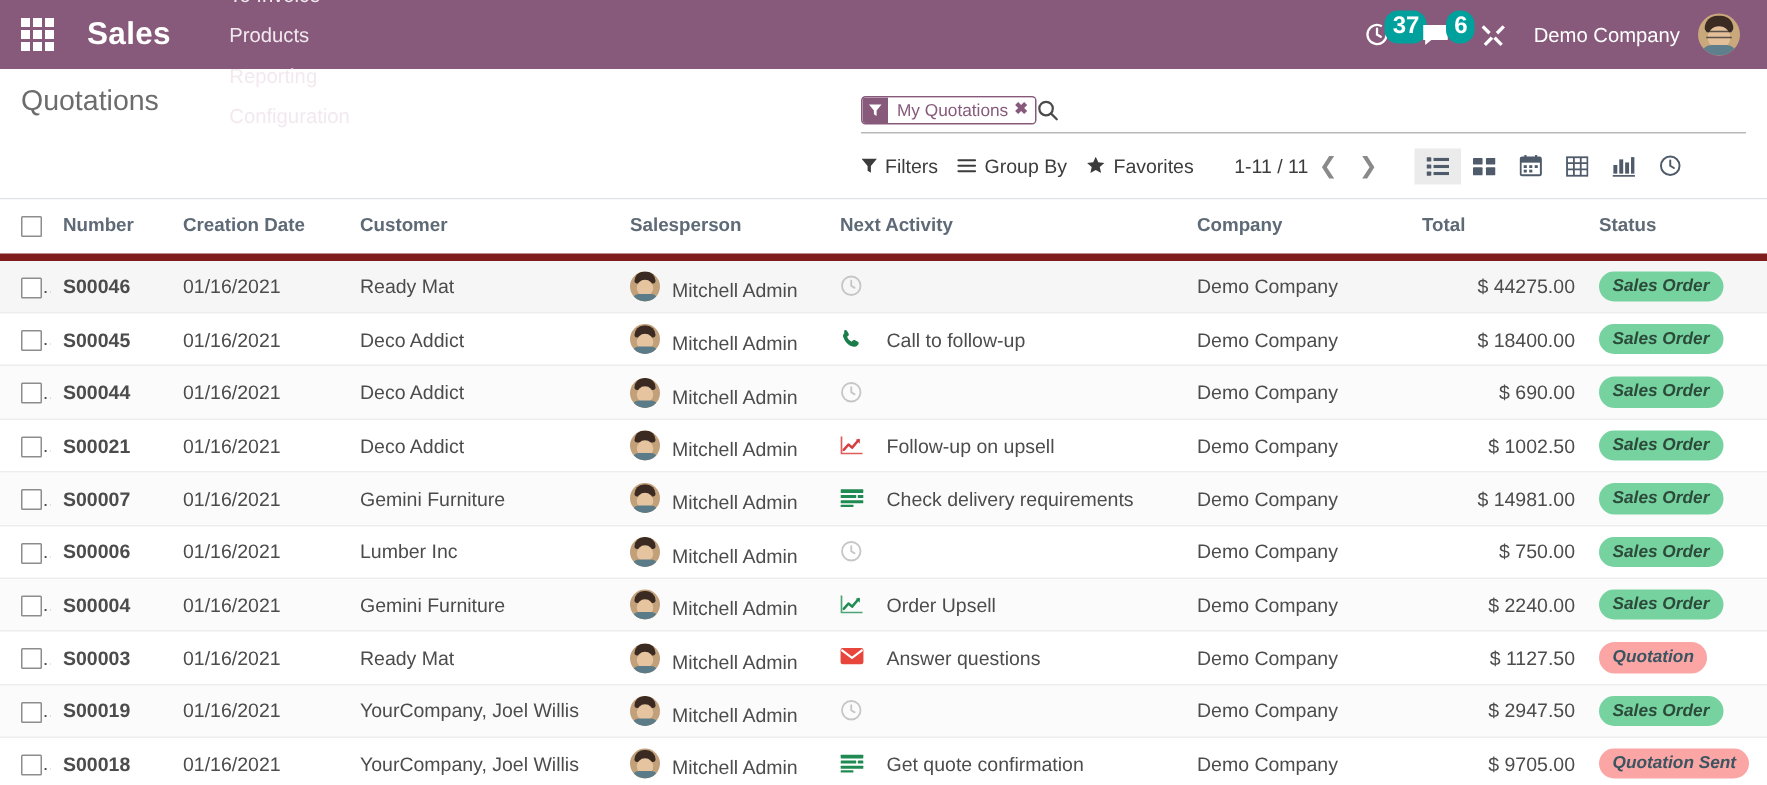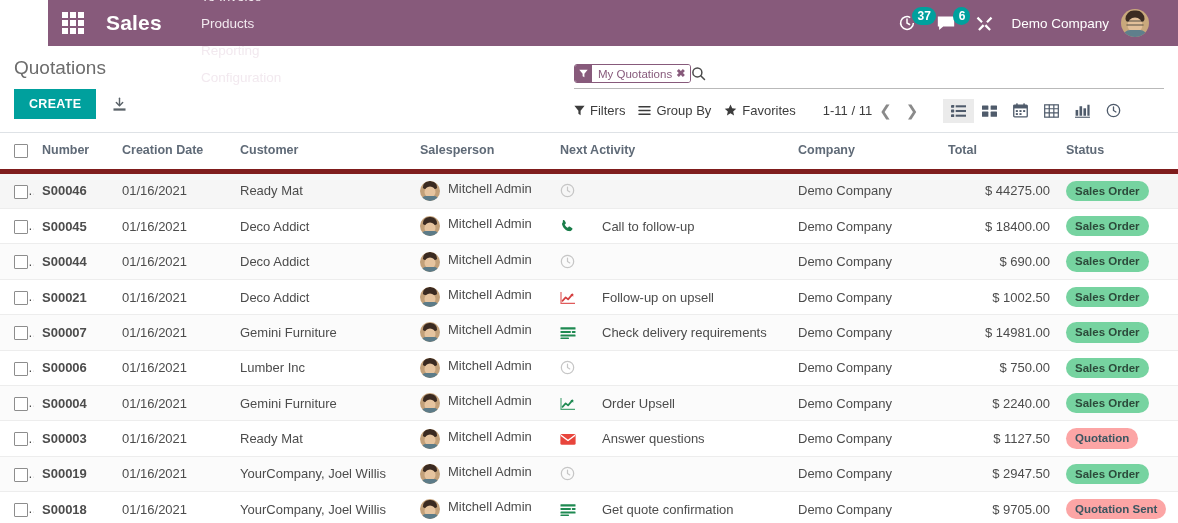--- a/index.html
+++ b/index.html
@@ -11,23 +11,22 @@
     font-family: "Liberation Sans", sans-serif;
     -webkit-font-smoothing: antialiased;
   }
 
   
   .navbar {
     height: 46px;
     background: #875A7B;
     display: flex;
     align-items: center;
-    padding: 0 27px 0 8px;
+    padding: 0 16px 0 8px;
     position: relative;
-    margin-left: 48px;
   }
   .apps-grid {
     width: 34px; height: 34px;
     display: grid;
     grid-template-columns: repeat(3, 6px);
     grid-template-rows: repeat(3, 6px);
     gap: 2px;
     align-content: center;
     justify-content: center;
     cursor: pointer;
@@ -64,21 +63,21 @@
     color: #ffffff;
     cursor: pointer;
     height: 46px;
   }
   .sysitem svg { display: block; }
   .badge-counter {
     position: absolute;
     top: 7px; left: 24px;
     background: #00A09D;
     color: #ffffff;
-    font-size: 12px;
+    font-size: 16px;
     font-weight: bold;
     line-height: 1;
     padding: 3px 5px 3px 5px;
     border-radius: 9px;
     min-width: 17px;
     text-align: right;
   }
   .company-name {
     color: #ffffff;
     font-size: 13.5px;
@@ -300,44 +299,45 @@
   .cb {
     width: 14px; height: 14px;
     border: 1px solid #8d8d8d;
     background: #fff;
     display: inline-block;
     border-radius: 1px;
     cursor: pointer;
     vertical-align: middle;
   }
   .cell-number { font-weight: bold; color: #3d3d3d; }
-  .sp-cell { display: flex; align-items: flex-start; gap: 8px; }
+  .sp-cell { display: flex; align-items: flex-end; gap: 8px; }
   .sp-avatar {
     width: 20px; height: 20px; border-radius: 50%;
     background: #c2a079; position: relative; overflow: hidden;
     flex: 0 0 auto;
   }
   .sp-avatar .f { position:absolute; left:50%; top:58%; transform:translate(-50%,-50%); width:11px;height:11px;border-radius:50%;background:#e6c49f; }
   .sp-avatar .h { position:absolute; left:50%; top:22%; transform:translate(-50%,-50%); width:14px;height:8px;border-radius:7px 7px 2px 2px;background:#3a2a21; }
   .sp-avatar .s { position:absolute; bottom:0; left:50%; transform:translateX(-50%); width:18px;height:5px;background:#5c7b88;border-radius:6px 6px 0 0; }
 
-  .act-cell { display: flex; align-items: flex-end; gap: 25px; }
+  .act-cell { display: flex; align-items: flex-start; gap: 14px; }
   .act-icon { flex: 0 0 auto; display: flex; align-items: center; width: 17px; }
   .act-text { color: #4c4c4c; font-size: 13px; }
 
   .total-val { color: #4c4c4c; font-size: 13px; white-space: nowrap; }
 
   .badge {
     display: inline-block;
     font-size: 11.5px;
     font-weight: bold;
     padding: 3px 9px 3px 9px;
     border-radius: 11px;
     line-height: 1.25;
     white-space: nowrap;
+    font-style: italic;
   }
   .badge-success { background: #76d3a0; color: #2c4a3a; }
   .badge-info { background: #fca5a5; color: #3a5560; }
 
   .opt-dots {
     display: flex; flex-direction: column; gap: 2px;
     align-items: center; cursor: pointer;
   }
   .opt-dots i { width: 3px; height: 3px; background: #6d6d6d; border-radius: 50%; display:block; }
 </style>
@@ -398,30 +398,20 @@
       <div class="glasses"></div>
       <div class="shirt"></div>
     </div>
   </div>
 </div>
 
 <div class="control-panel">
   <div class="cp-row">
     <div class="cp-left">
       <h1 class="page-title">Quotations</h1>
-      <div class="btn-row">
-        <button class="btn-create">CREATE</button>
-        <button class="icon-btn">
-          <svg width="17" height="17" viewBox="0 0 24 24" fill="none" stroke="#5a6268" stroke-width="2" stroke-linecap="round">
-            <path d="M12 3v10"></path>
-            <path d="M7.5 9.2 12 13.8 16.5 9.2"></path>
-            <path d="M3.5 17.5h17v3.2h-17z" fill="#5a6268" stroke="none"></path>
-          </svg>
-        </button>
-      </div>
     </div>
 
     <div class="cp-right">
       <div class="search-wrap">
         <div class="facet">
           <span class="facet-icon">
             <svg width="9" height="9" viewBox="0 0 14 14" fill="#ffffff">
               <path d="M0.5 1h13L8.4 7.2V13L5.6 11.2V7.2z"></path>
             </svg>
           </span>

